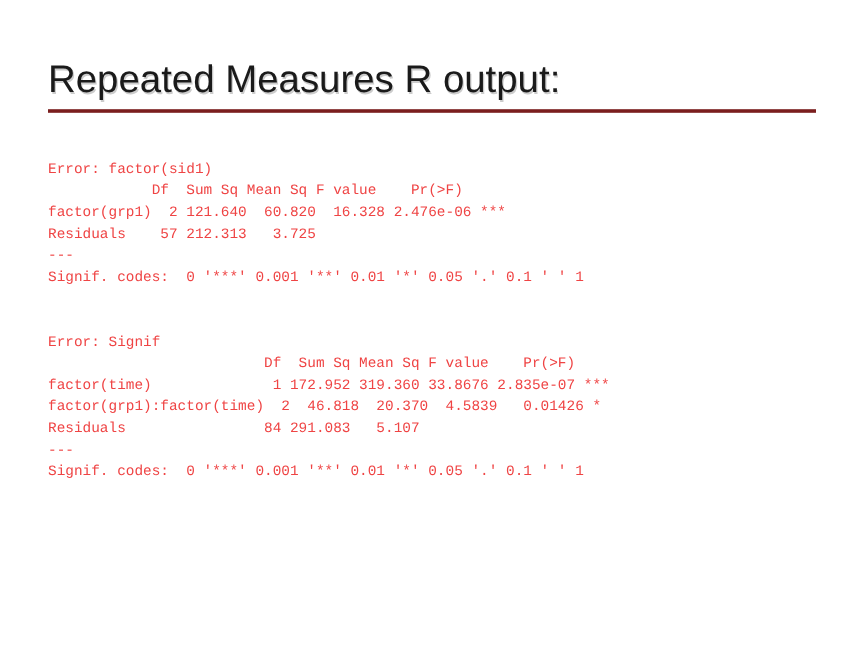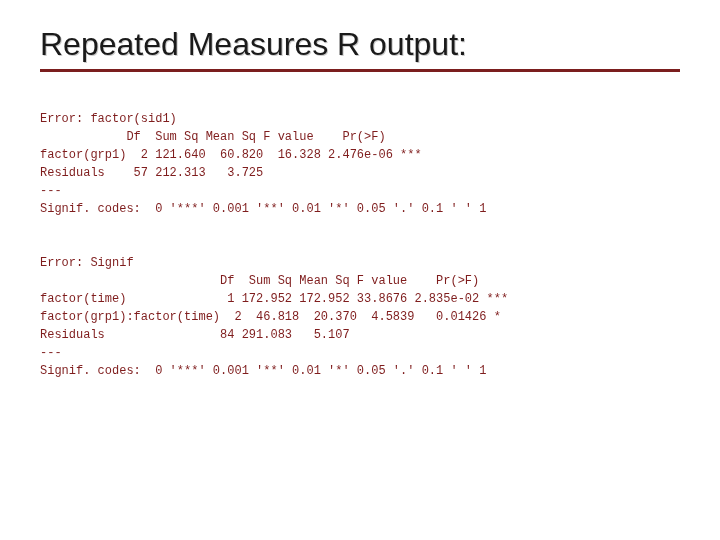--- a/index.html
+++ b/index.html
@@ -1,38 +1,38 @@
 <!DOCTYPE html>
 <html><head>
 <meta charset="utf-8">
 <style>
   html,body{margin:0;padding:0;width:720px;height:540px;background:#fff;font-family:Verdana,Arial,sans-serif;}
-  .slide{box-sizing:border-box;padding:16px 40px;}
+  .slide{box-sizing:border-box;padding:38px 40px;}
   .title{font-size:32px;color:#1a1a1a;text-shadow:1px 1px 0 #ccc;margin:10px 0 6px 0;font-weight:400;}
   .hr{height:3px;background:#7b1e1e;margin-bottom:20px;margin-top:4px;}
-  .mono{font-family:"Courier New",monospace;font-size:12px;line-height:18px;white-space:pre;color:#7f1d1d;}
+  .mono{font-family:"Courier New",monospace;font-size:12px;line-height:18px;white-space:pre;color:#ef4444;}
 </style>
 </head>
 <body>
 
 <div class="slide">
   <div class="title">Repeated Measures R output:</div>
   <div class="hr"></div>
 
   <div class="mono">
 <span>Error: factor(sid1)</span>
 <span>            Df  Sum Sq Mean Sq F value    Pr(&gt;F)</span>
 <span>factor(grp1)  2 121.640  60.820  16.328 2.476e-06 ***</span>
 <span>Residuals    57 212.313   3.725</span>
 <span>---</span>
 <span>Signif. codes:  0 '***' 0.001 '**' 0.01 '*' 0.05 '.' 0.1 ' ' 1</span>
 </div>
 <br>
   <div class="mono">
 <span>Error: Signif</span>
 <span>                         Df  Sum Sq Mean Sq F value    Pr(&gt;F)</span>
-<span>factor(time)              1 172.952 172.952 33.8676 2.835e-02 ***</span>
+<span>factor(time)              1 172.952 319.360 33.8676 2.835e-07 ***</span>
 <span>factor(grp1):factor(time)  2  46.818  20.370  4.5839   0.01426 *</span>
 <span>Residuals                84 291.083   5.107</span>
 <span>---</span>
 <span>Signif. codes:  0 '***' 0.001 '**' 0.01 '*' 0.05 '.' 0.1 ' ' 1</span>
 </div>
 </div>
 
 </body></html>

